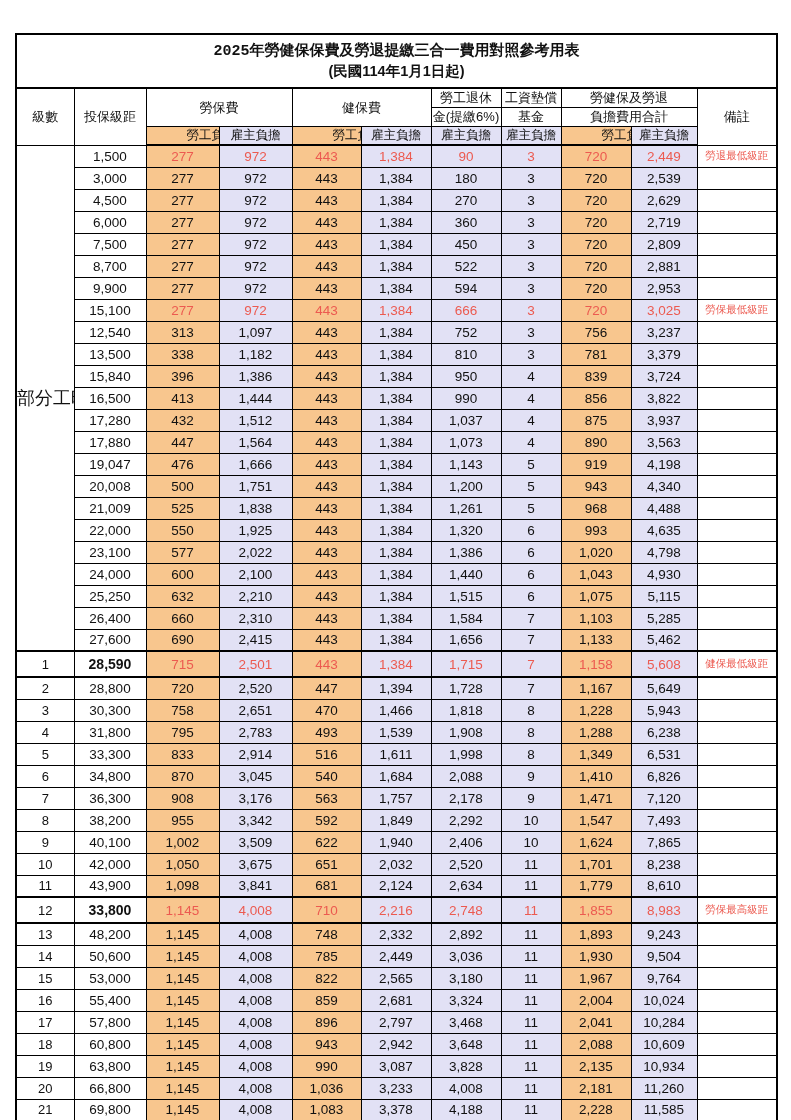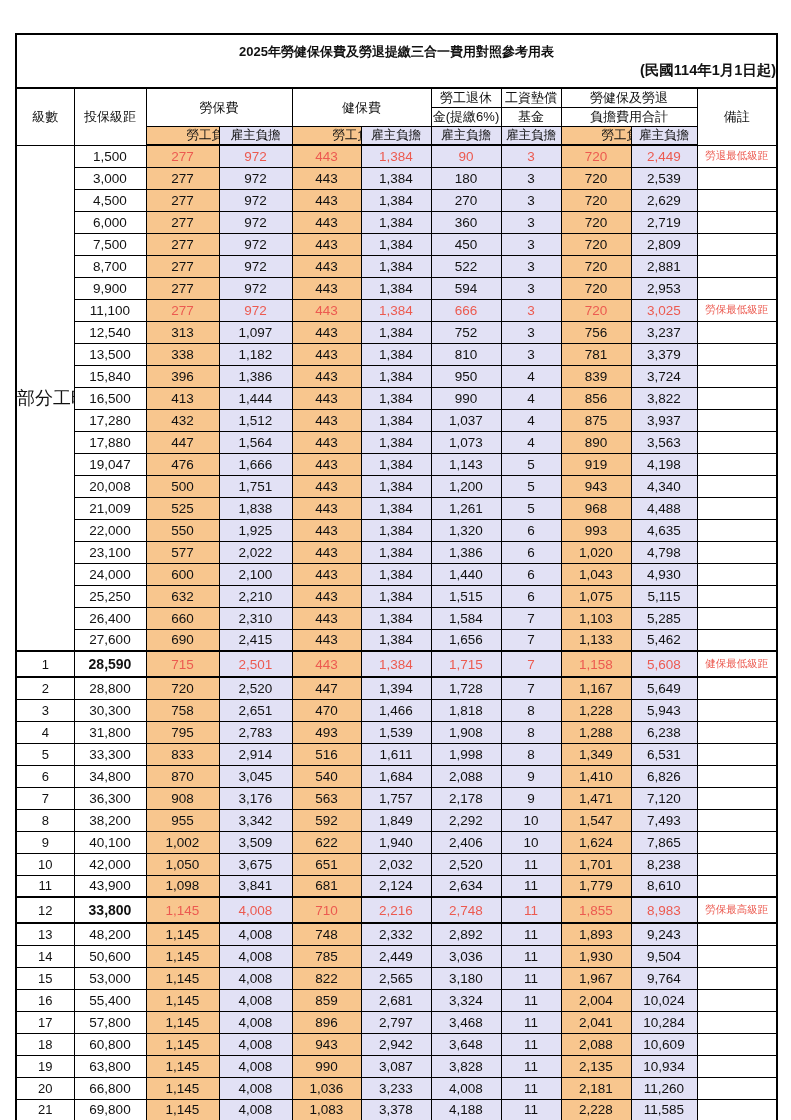--- a/index.html
+++ b/index.html
@@ -23,22 +23,22 @@
     border:1.5px solid var(--line);
     text-align:center;vertical-align:middle;
     padding:0;overflow:hidden;white-space:nowrap;
     color:#111;
   }
   
   .titlecell{
     height:52px;border-bottom:2px solid var(--line);
     font-weight:bold;background:#fff;
   }
-  .t1{font-size:13px;line-height:1.45;}
-  .t2{font-size:14.5px;line-height:1.2;text-align:right;}
+  .t1{font-size:15px;line-height:1.45;font-family:Liberation Mono, monospace;}
+  .t2{font-size:14.5px;line-height:1.2;}
   
   .hA th,.hB th{height:17px;font-size:13px;font-weight:normal;}
   .hA th{height:18px;}
   .hC th{height:17px;font-size:12.5px;font-weight:normal;border-bottom:2px solid var(--line);}
   .hspan{font-size:13.5px;}
   
   tbody tr{height:22px;}
   tbody td{font-size:13.5px;}
   td.emp{background:var(--emp-bg);}
   td.er{background:var(--er-bg);}
@@ -183,21 +183,21 @@
         <td class="val er">972</td>
         <td class="val emp">443</td>
         <td class="val er">1,384</td>
         <td class="val er">594</td>
         <td class="val er">3</td>
         <td class="val emp">720</td>
         <td class="val er">2,953</td>
         <td class="remark"></td>
       </tr>
       <tr class="hl">
-        <td class="bracket">11,100</td>
+        <td class="bracket">15,100</td>
         <td class="val emp">277</td>
         <td class="val er">972</td>
         <td class="val emp">443</td>
         <td class="val er">1,384</td>
         <td class="val er">666</td>
         <td class="val er">3</td>
         <td class="val emp">720</td>
         <td class="val er">3,025</td>
         <td class="remark">勞保最低級距</td>
       </tr>

